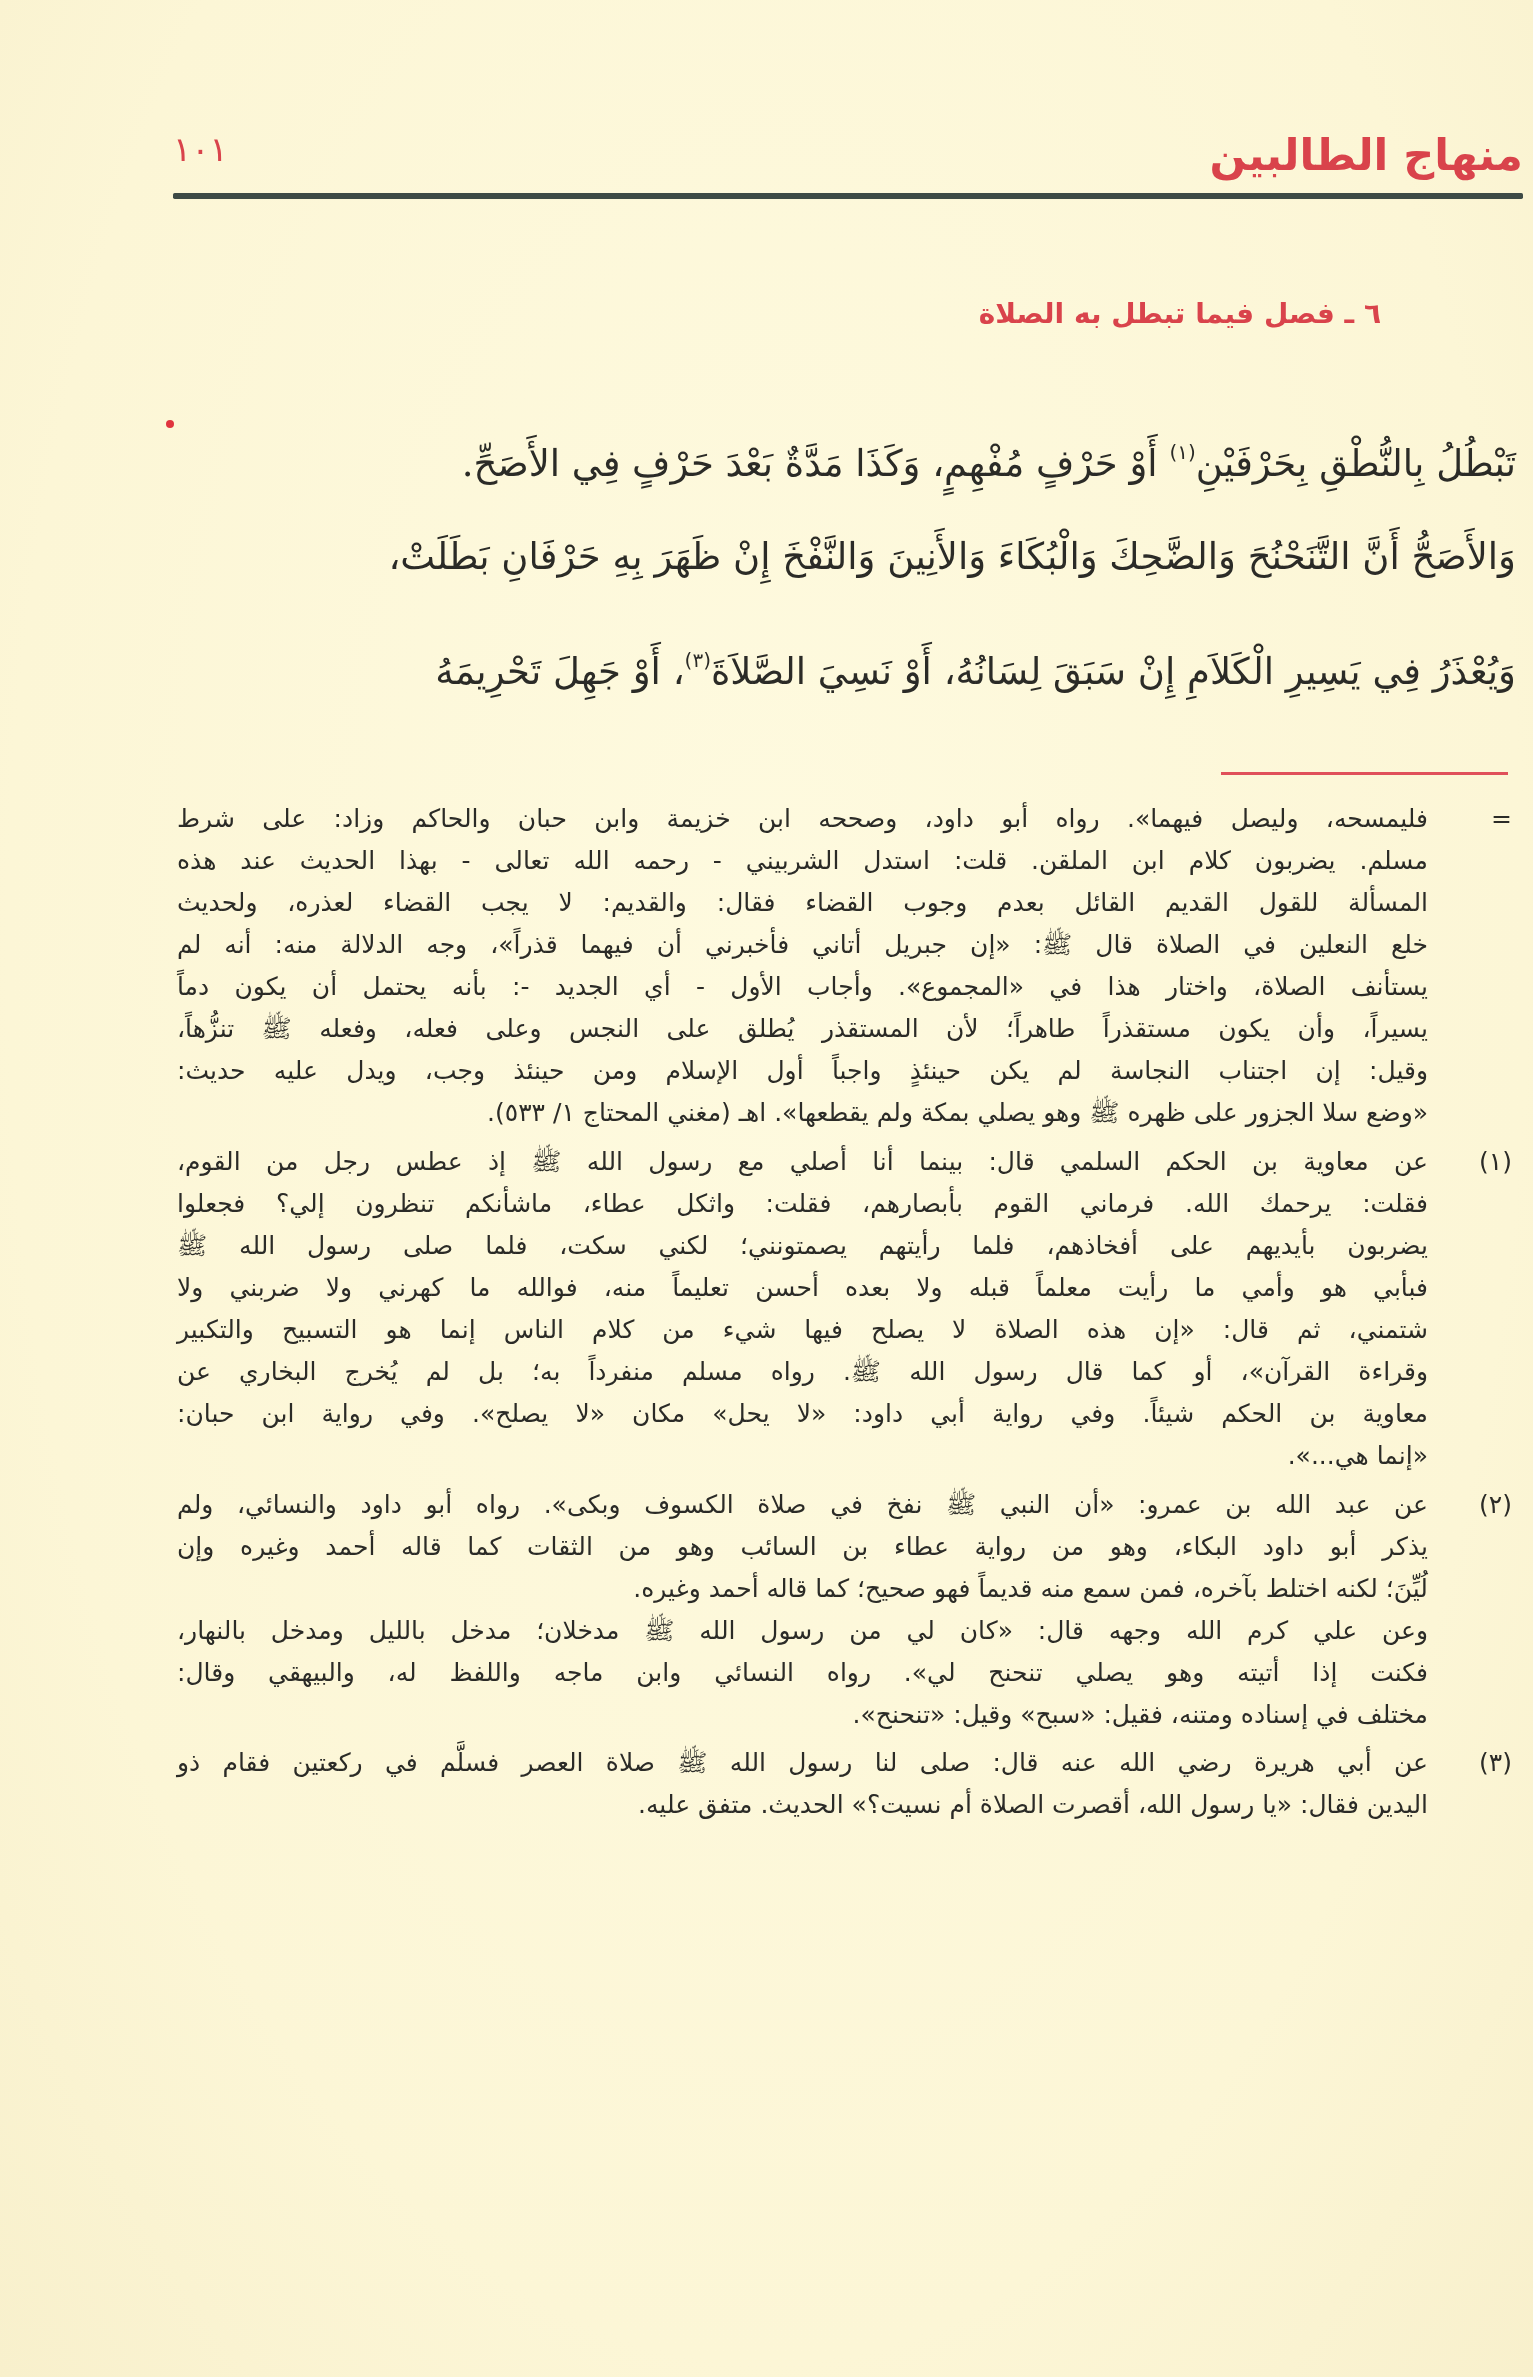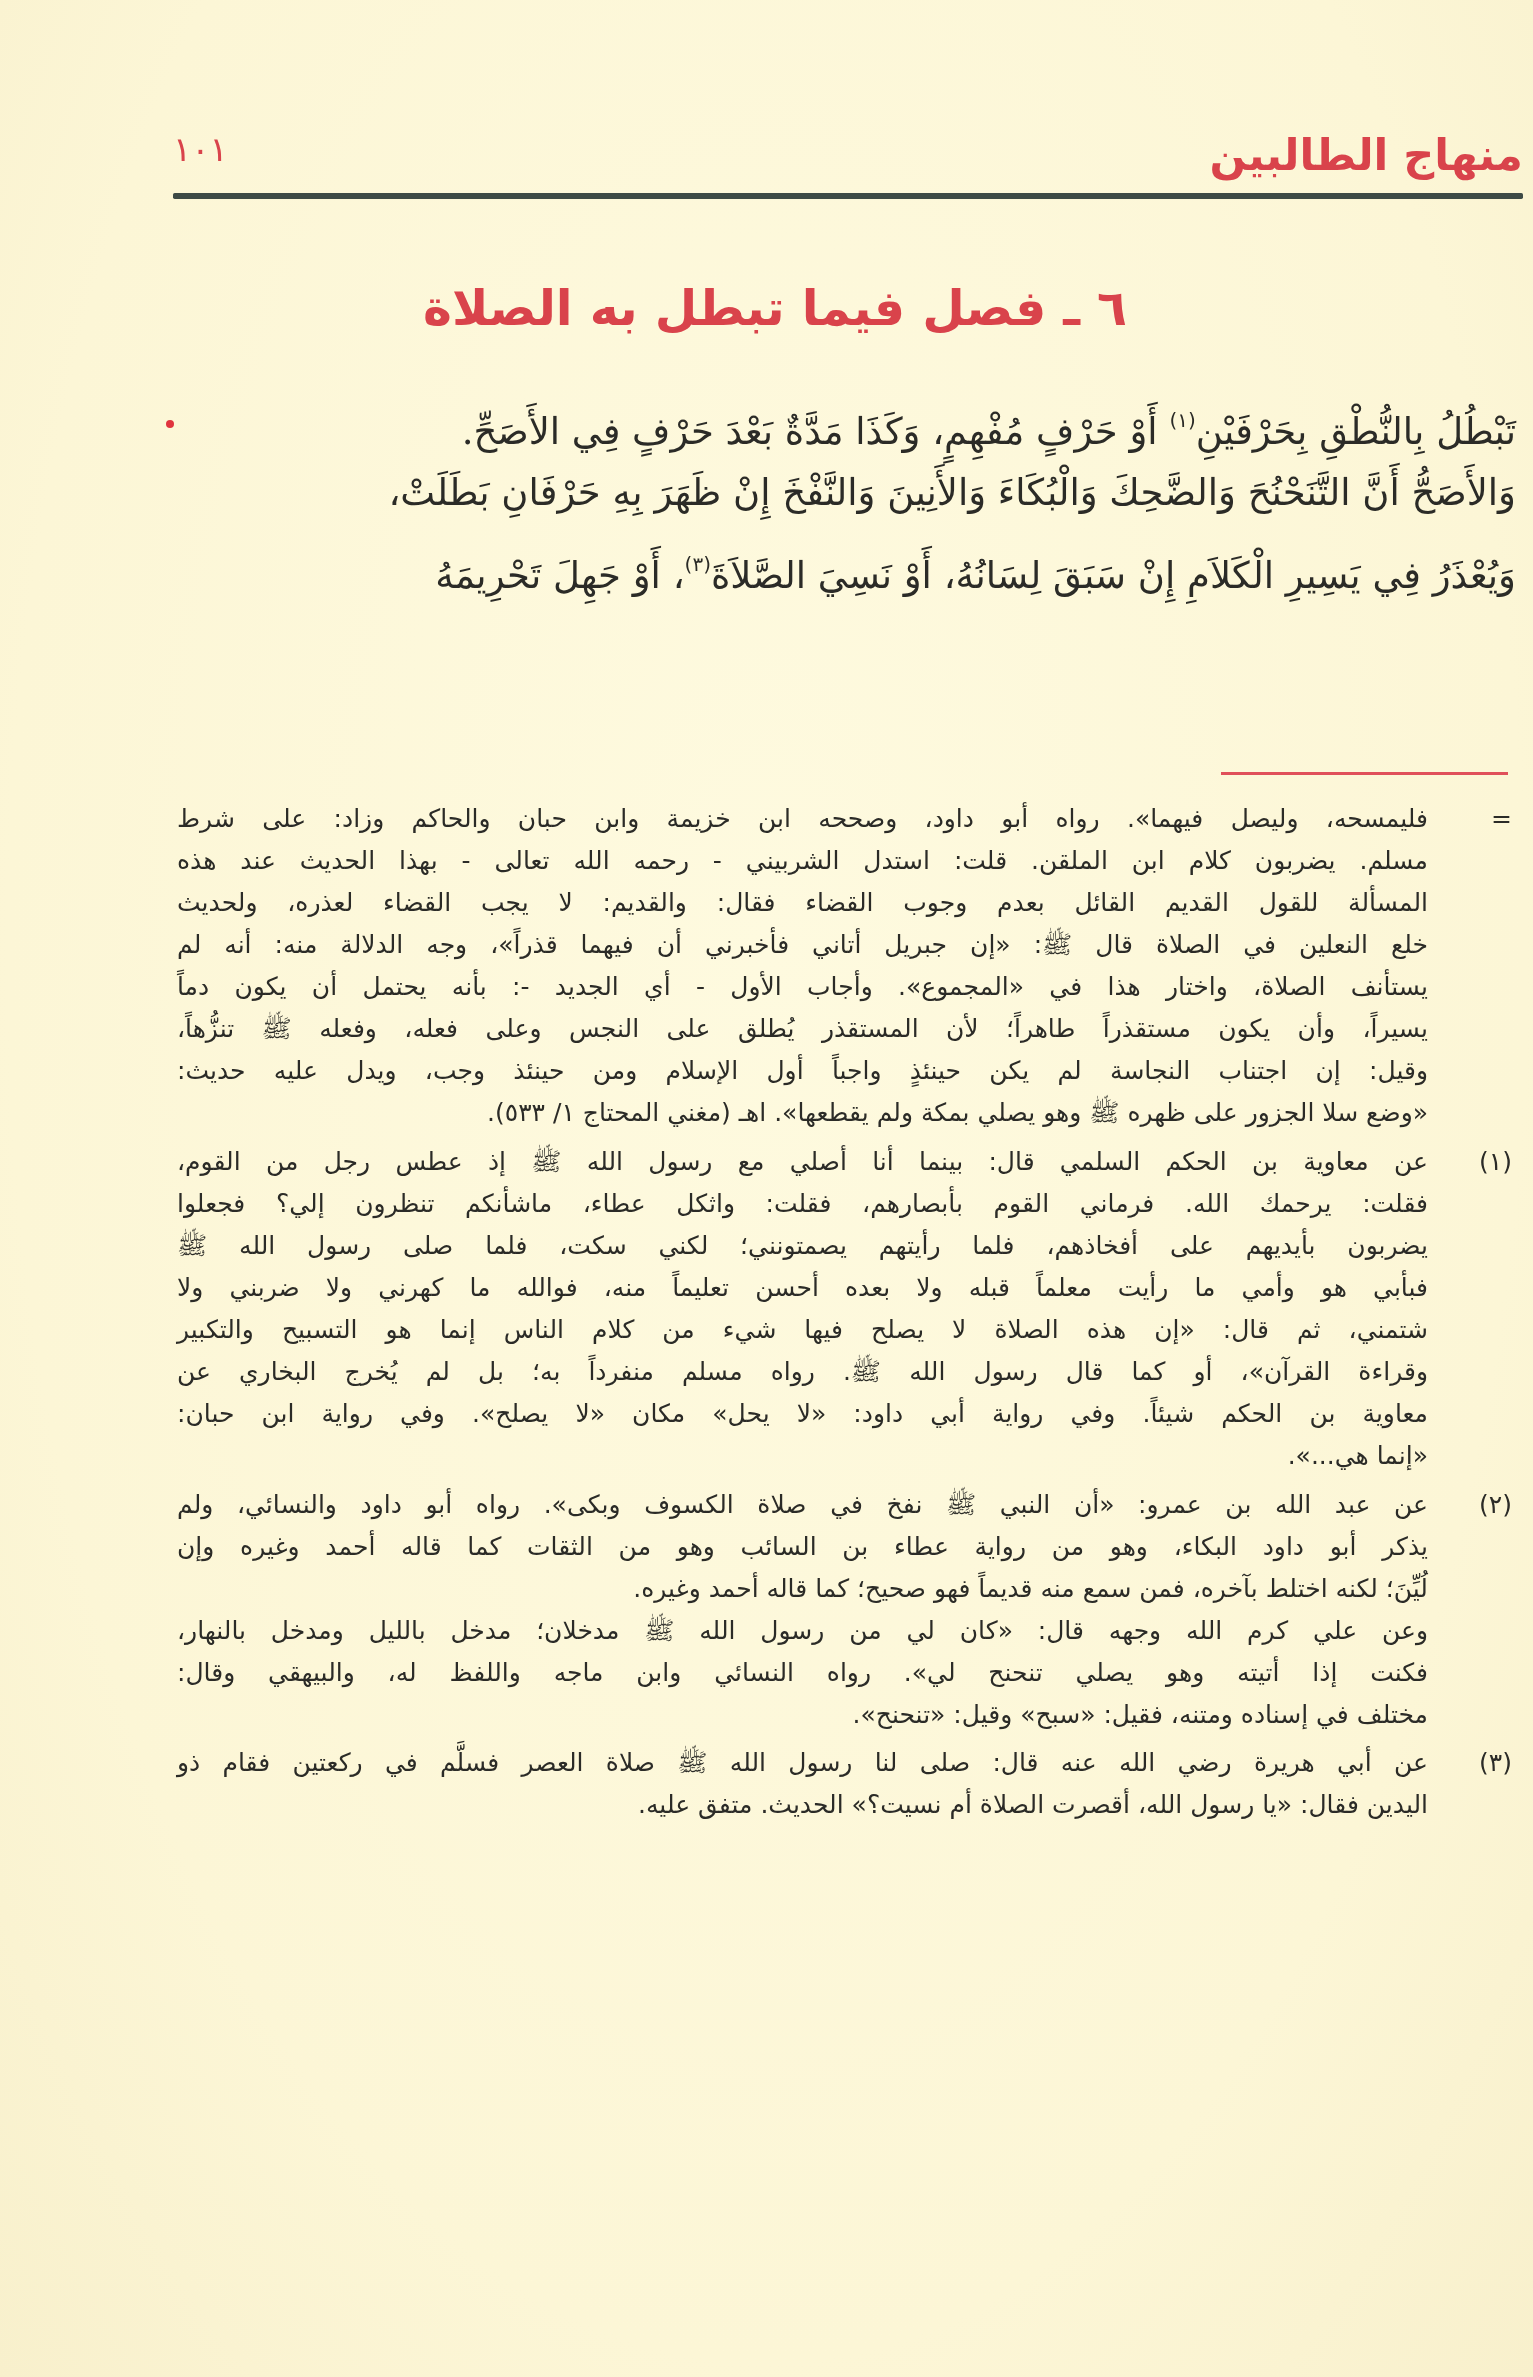--- a/index.html
+++ b/index.html
@@ -55,23 +55,22 @@
       top: 193px;
       height: 6px;
       background: #3d4a45;
       border-radius: 1.7px;
     }
     
     .section-heading {
       position: absolute;
       left: 169px;
       right: 152px;
-      top: 280px;
-      text-align: center;
-      font-size: 49px;
+      top: 297px;
+      font-size: 28px;
       font-weight: bold;
       color: #d9434b;
       direction: rtl;
     }
     
     .matn {
       position: absolute;
       left: 169px;
       right: 17px;
       top: 401px;
@@ -81,20 +80,21 @@
       line-height: 61px;
       color: #2b2b27;
       text-align: justify;
     }
     .matn p {
       margin: 0;
     }
     .matn .line {
       display: block;
       white-space: nowrap;
+      margin-top: 32px;
     }
     .matn .gap {
       height: 22px;
     }
     sup.fn {
       font-size: 20px;
       vertical-align: 17px;
       line-height: 0;
       font-family: "DejaVu Sans", sans-serif;
     }

